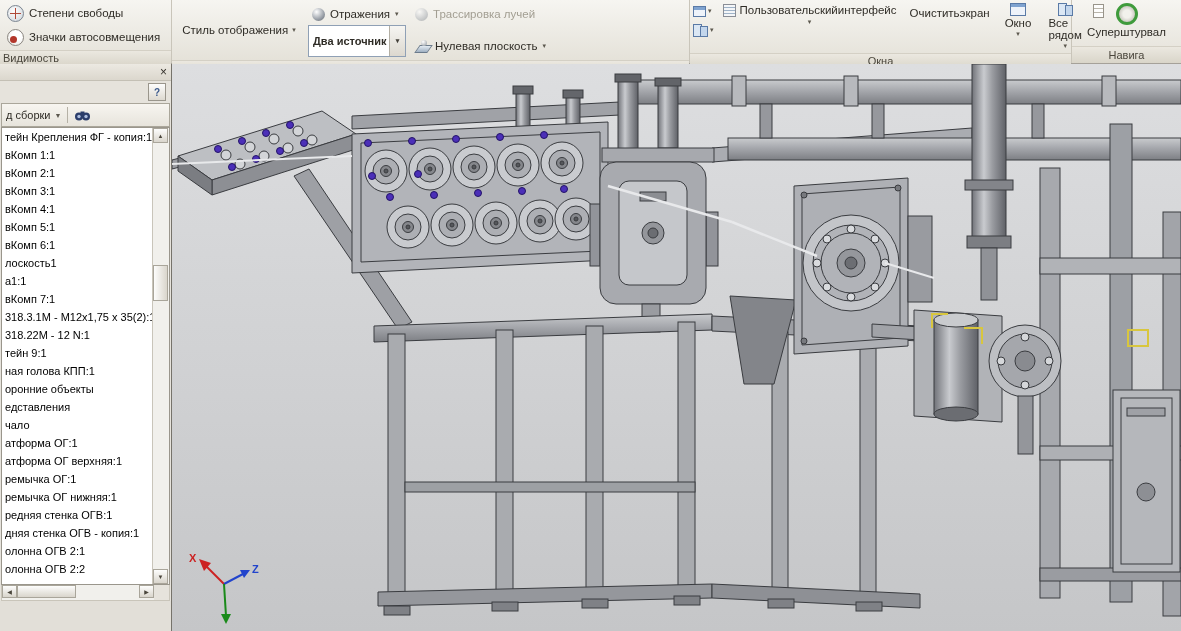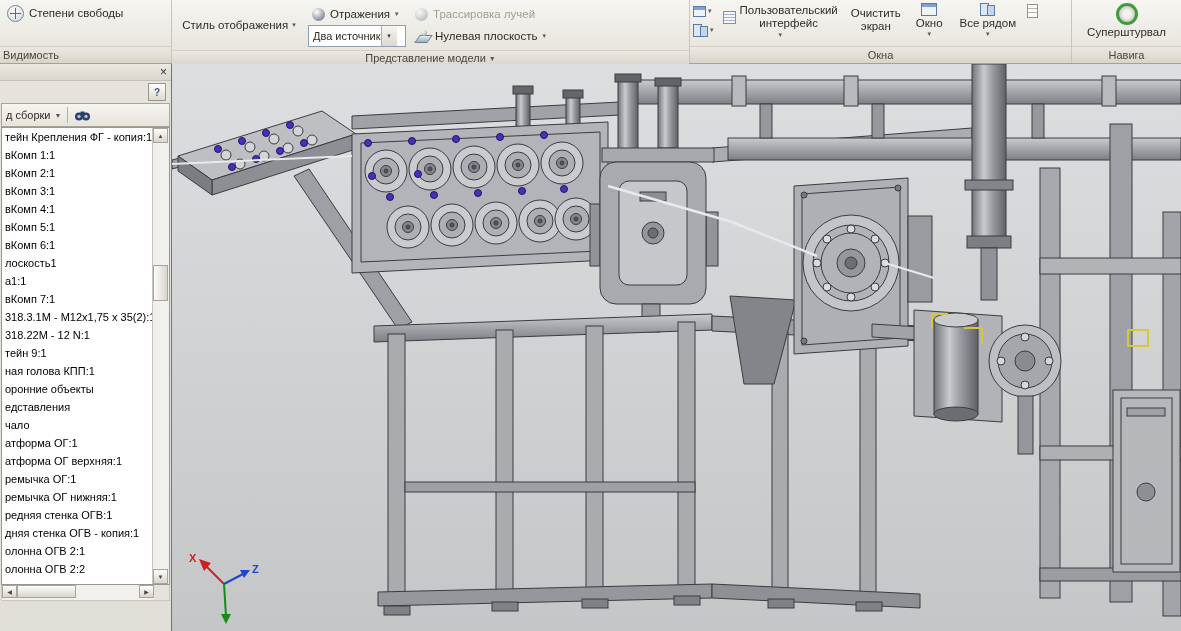--- a/index.html
+++ b/index.html
@@ -20,23 +20,23 @@
   .g2 { width:518px; flex:none; }
   .g3 { width:382px; flex:none; }
   .g4 { flex:1; }
 
   .toggle-item { display:flex; align-items:center; gap:5px; font-size:11.5px; color:#2f2c26;
     padding:1px 4px; height:20px; white-space:nowrap; }
   .vcol { display:flex; flex-direction:column; justify-content:space-between; padding:1px 0; }
 
   .btn-tall { width:128px; display:flex; align-items:center; justify-content:center; gap:4px;
     font-size:11.5px; color:#2f2c26; text-align:right; }
-  .combo { width:98px; height:22px; background:#fff; border:1px solid #8fa0b5; display:flex;
-    align-items:center; font-size:11px; color:#2f2c26;
-    padding-left:4px; box-sizing:border-box; }
+  .combo { width:98px; height:32px; background:#fff; border:1px solid #8fa0b5; display:flex;
+    align-items:center; justify-content:space-between; font-size:11px; color:#2f2c26;
+    padding-left:4px; box-sizing:border-box;font-weight:bold; }
   .combo-arrow { width:15px; height:100%; background:linear-gradient(#f6f5f2,#dcd8cf);
     border-left:1px solid #b3afa4; display:flex; align-items:center; justify-content:center; font-size:7px; color:#44403a; }
   .disabled { color:#a29e92; }
 
   .sphere-icon { width:13px; height:13px; border-radius:50%; flex:none;
     background:radial-gradient(circle at 35% 30%, #ffffff, #9aa0a8 60%, #5c626b); }
   .sphere-icon.dim { opacity:.45; }
   .gp-icon { width:15px; height:12px; position:relative; flex:none; }
   .gp-icon::before { content:""; position:absolute; left:2px; top:5px; width:11px; height:6px;
     background:linear-gradient(#e2eaf2,#9fb0c2); border:1px solid #6b7b8c; transform:skewX(-35deg); }
@@ -58,21 +58,21 @@
   .tile-icon { width:15px; height:13px; position:relative; flex:none; }
   .tile-icon::before { content:""; position:absolute; left:0; top:0; width:7px; height:11px; border:1px solid #5a7aa6; background:#dbe7f4; }
   .tile-icon::after { content:""; position:absolute; right:0; top:2px; width:6px; height:9px; border:1px solid #5a7aa6; background:#c3d6ec; }
   .ui-icon { width:13px; height:13px; border:1px solid #8a8e96; box-sizing:border-box; flex:none;
     background:repeating-linear-gradient(#f4f6f8 0 2px, #9fb3c8 2px 3px); }
   .doc-icon { width:11px; height:14px; background:#fdfdfc; border:1px solid #98948a; box-sizing:border-box; flex:none;
     background-image:linear-gradient(transparent 3px, #b9b5aa 3px, #b9b5aa 4px, transparent 4px, transparent 7px, #b9b5aa 7px, #b9b5aa 8px, transparent 8px); }
   .btn-2line { display:flex; flex-direction:column; align-items:center; justify-content:flex-start;
     font-size:11.5px; color:#2f2c26; padding:2px 4px; gap:1px; }
   .btn-2line .row { display:flex; align-items:center; gap:4px; }
-  .lines { display:flex; flex-direction:column; align-items:center; line-height:13px; }
+  .lines { display:flex; flex-direction:row; align-items:center; line-height:13px; }
   .btn-big { display:flex; flex-direction:column; align-items:center; justify-content:flex-start;
     font-size:11.5px; color:#2f2c26; padding:1px 6px; gap:1px; }
   .steer-icon { width:22px; height:22px; border-radius:50%; border:3px solid #3f9b3c; box-sizing:border-box;
     background:radial-gradient(circle,#f2f1ec 35%, #c7c5bd 75%); flex:none; }
 
   
   .main { flex:1; display:flex; min-height:0; }
 
   
   .browser { width:172px; flex:none; display:flex; flex-direction:column; background:#e6e3dc;
@@ -117,20 +117,24 @@
 <div class="app">
 
   <div class="ribbon">
 
     <div class="rgroup g1">
       <div class="gcontent" style="flex-direction:column; gap:2px;">
         <div class="toggle-item">
           <span class="dof-icon"></span>
           <span>Степени свободы</span>
         </div>
+        <div class="toggle-item">
+          <span class="align-icon"></span>
+          <span>Значки автосовмещения</span>
+        </div>
       </div>
       <div class="glabel left">
         <span>Видимость</span>
       </div>
     </div>
 
     <div class="rgroup g2">
       <div class="gcontent">
         <div class="btn-tall">
           <span>Стиль отображения</span>

